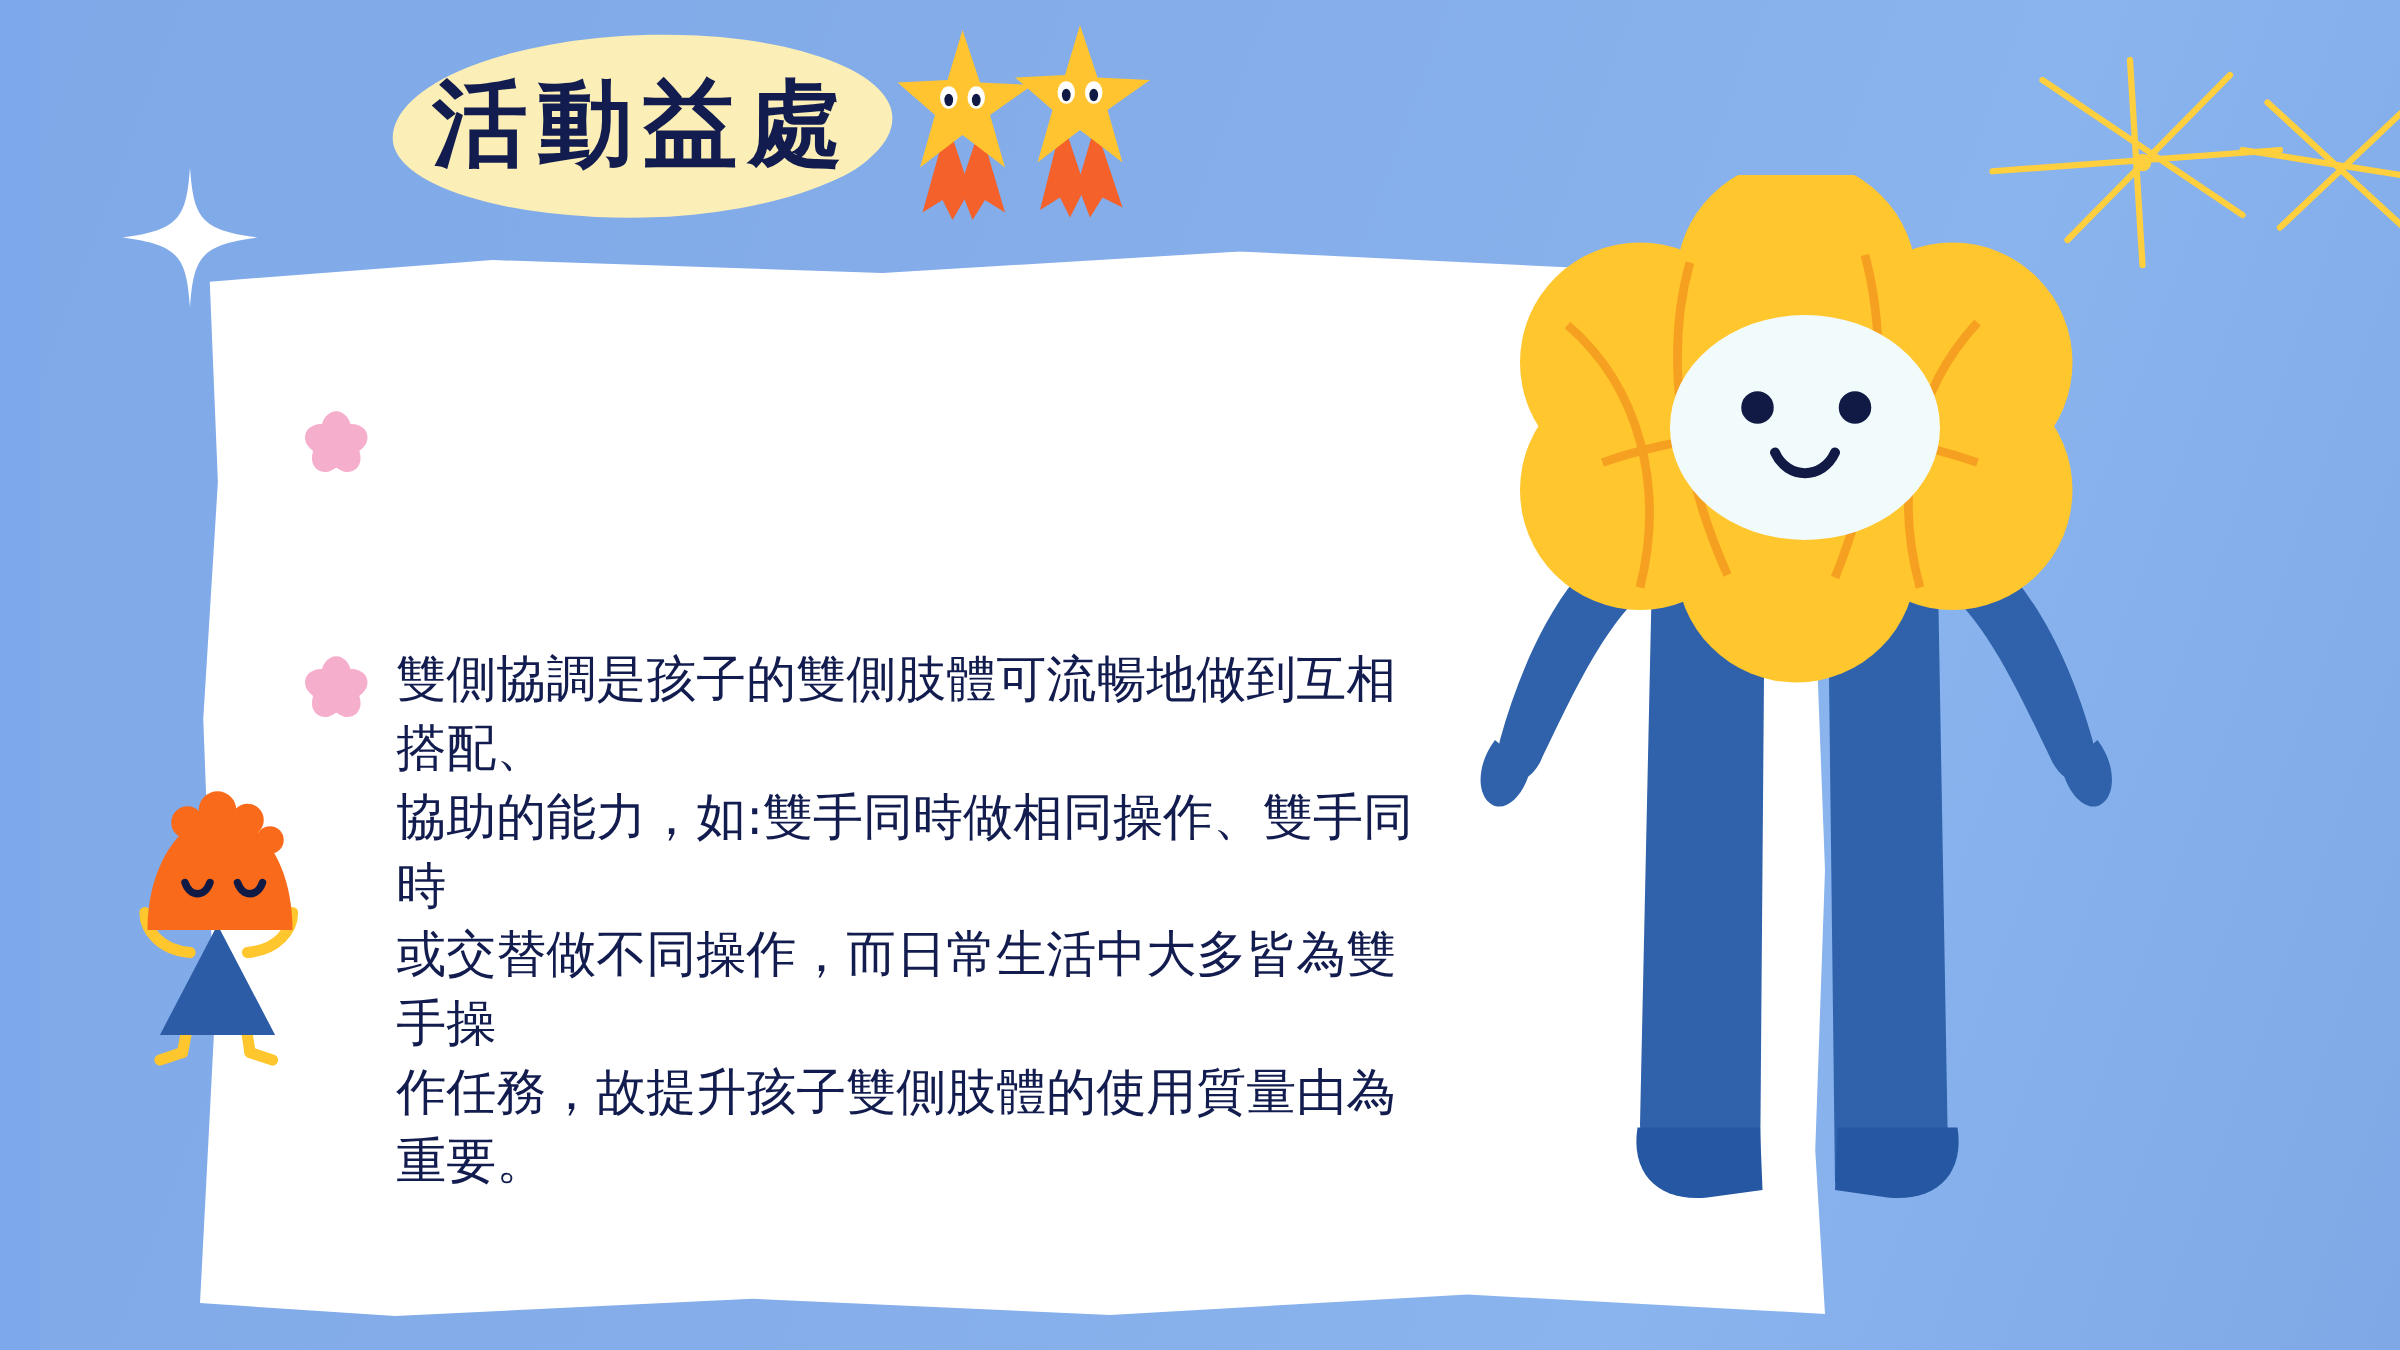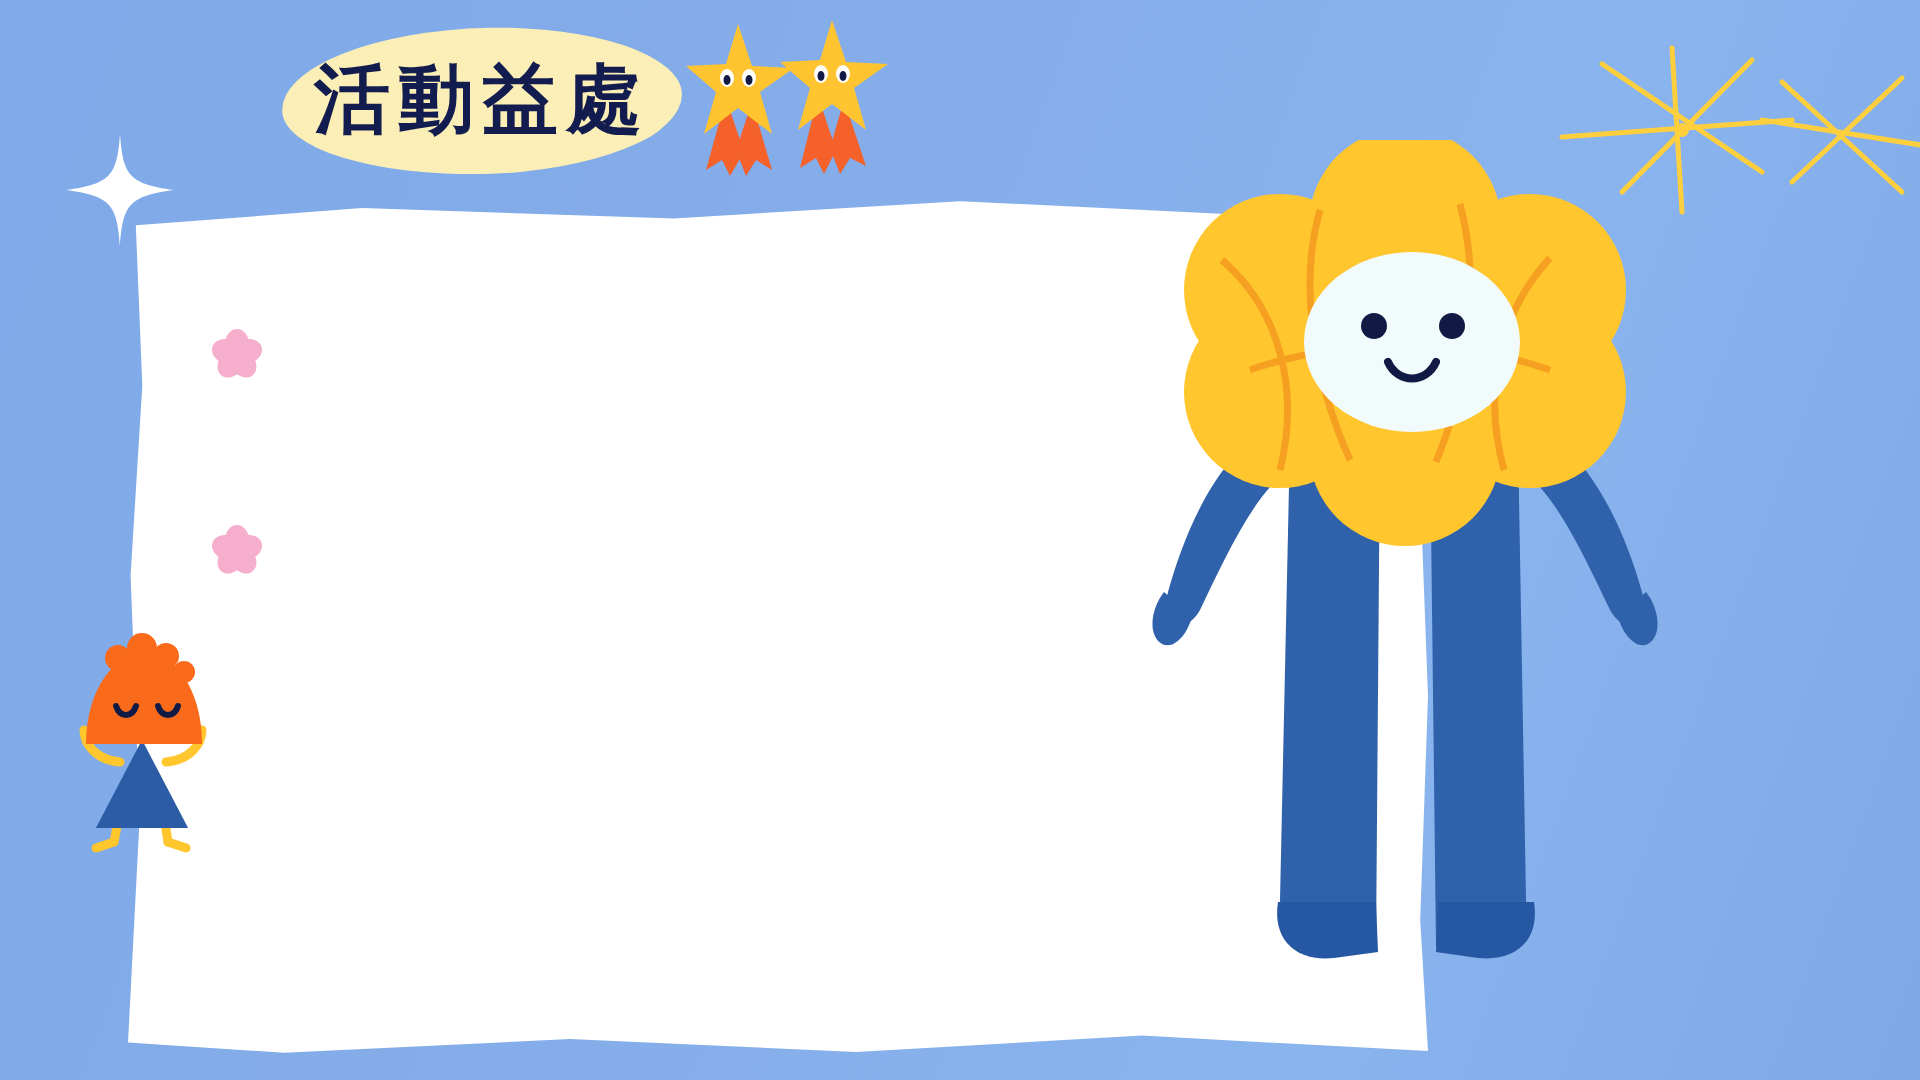--- a/index.html
+++ b/index.html
@@ -3,21 +3,21 @@
 <meta charset="utf-8">
 <style>
   html,body{margin:0;padding:0;}
   body{
     width:1920px;height:1080px;
     background:#7da9ea;
     font-family:"Liberation Sans","DejaVu Sans",sans-serif;
     overflow:hidden;
     position:relative;
   }
-  #stage{position:absolute;inset:0;}
+  #stage{position:absolute;inset:0;margin-left:32px;}
 
   
   .bg{
     position:absolute;inset:0;
     background:linear-gradient(110deg,#7fa9e8 0%,#84ade9 40%,#8ab4ee 72%,#7ea9e6 100%);
   }
 
   
   .paper{
     position:absolute;
@@ -160,20 +160,24 @@
       <span></span>
   </div>
   <div class="bullet" style="left:208px;top:522px;">
     <span></span>
       <span></span>
       <span></span>
       <span></span>
       <span></span>
   </div>
 
+  <div class="para" id="para2">雙側協調是孩子的雙側肢體可流暢地做到互相搭配、
+協助的能力，如:雙手同時做相同操作、雙手同時
+或交替做不同操作，而日常生活中大多皆為雙手操
+作任務，故提升孩子雙側肢體的使用質量由為重要。</div>
 
   <div class="orange-char">
     <svg width="180" height="270" viewBox="0 0 180 270">
 
       <g stroke="#ffc62e" stroke-width="9" stroke-linecap="round" fill="none">
         <path d="M62 200 L52 252"></path>
         <path d="M52 252 L34 258"></path>
         <path d="M98 200 L106 252"></path>
         <path d="M106 252 L124 258"></path>
       </g>

